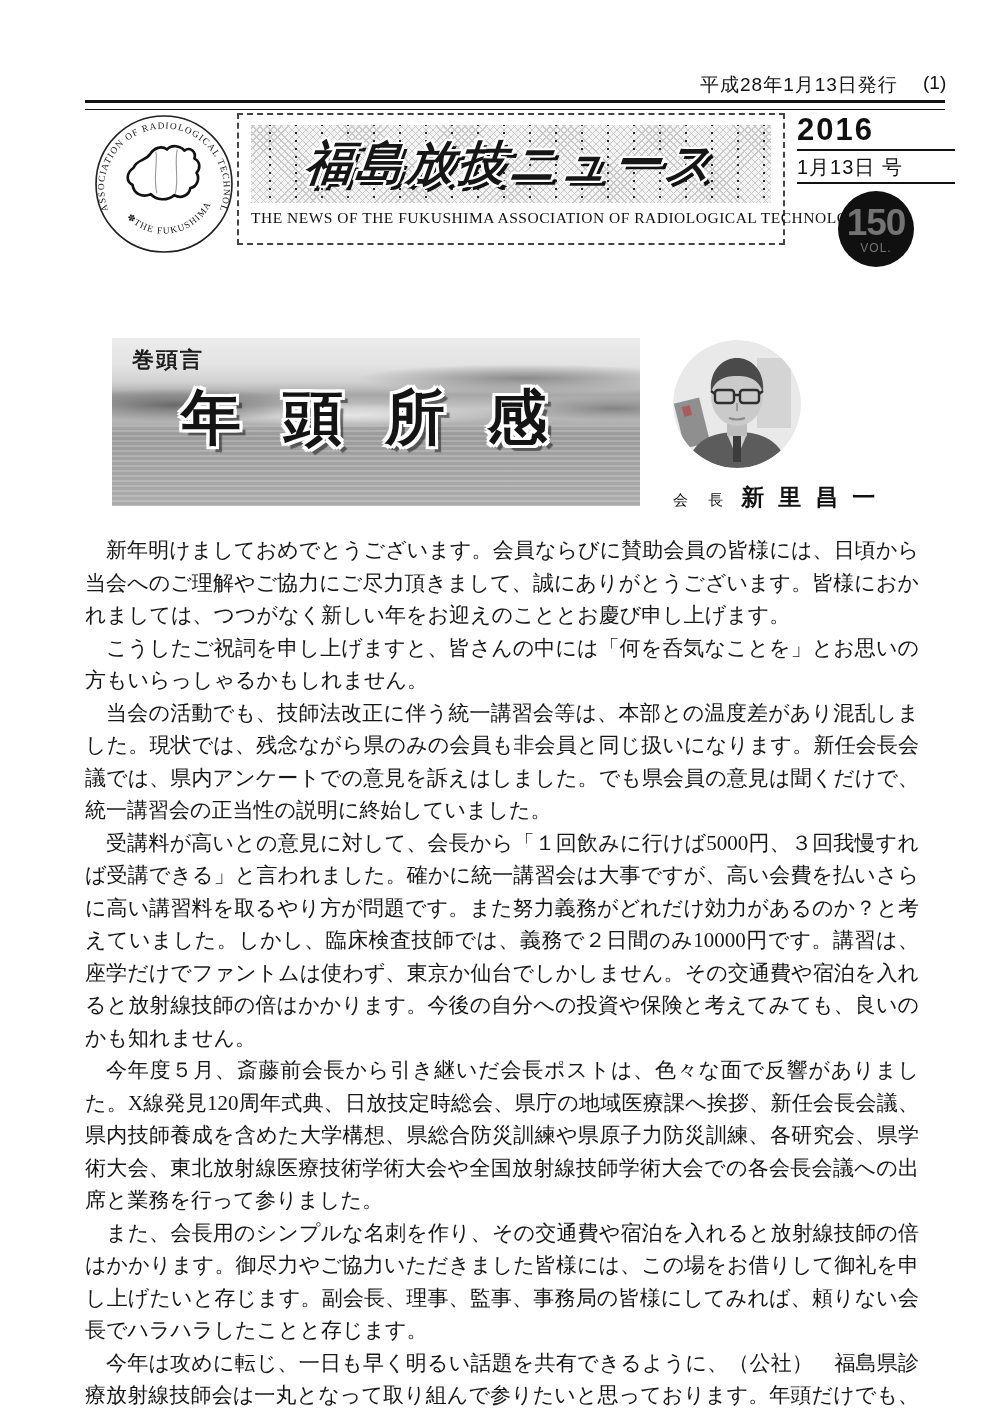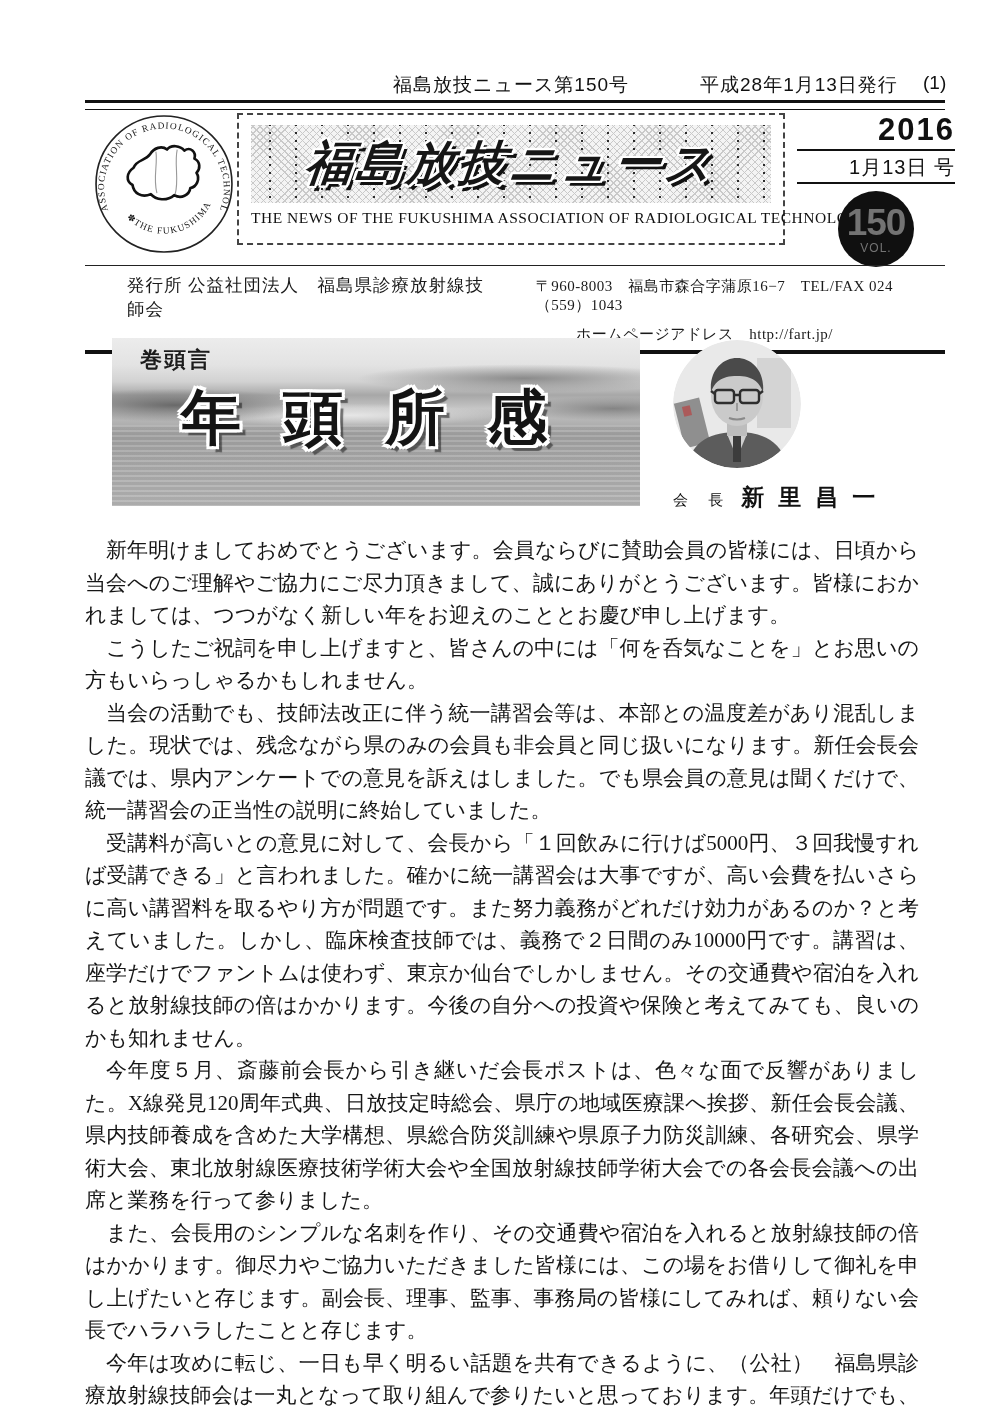--- a/index.html
+++ b/index.html
@@ -46,21 +46,21 @@
       -2px -2px 0 #fff, 2px -2px 0 #fff, -2px 2px 0 #fff, 2px 2px 0 #fff,
       0 -2px 0 #fff, 0 2px 0 #fff, -3px 0 0 #fff, 3px 0 0 #fff,
       5px 5px 0 #111;
     white-space:nowrap;
   }
   .mast-sub{
     margin:6px 12px 0 12px;
     font-family:"Liberation Serif","DejaVu Serif",serif;
     font-size:15.5px;letter-spacing:.5px;color:#111;white-space:nowrap;
   }
-  .mast-right{flex:0 0 auto;margin-left:12px;width:158px;text-align:right;
+  .mast-right{flex:0 0 auto;margin-left:12px;width:158px;text-align:left;
     font-family:"Liberation Sans","DejaVu Sans",sans-serif;color:#111;}
   .mr-year{font-size:31px;font-weight:bold;letter-spacing:2px;line-height:34px;}
   .mr-rule{border:none;border-top:2px solid #111;margin:2px 0 3px 0;}
   .mr-date{font-size:20px;letter-spacing:1px;line-height:26px;}
   .vol-circle{
     margin:7px auto 0 auto;width:76px;height:76px;border-radius:50%;
     background:#101010;color:#737373;display:flex;flex-direction:column;
     align-items:center;justify-content:center;line-height:1;
   }
   .vol-num{font-size:37px;font-weight:900;letter-spacing:-1px;}
@@ -83,21 +83,21 @@
       radial-gradient(ellipse 45% 12% at 78% 24%, rgba(120,120,120,.8), transparent 70%),
       radial-gradient(ellipse 30% 10% at 95% 42%, rgba(110,110,110,.75), transparent 70%),
       radial-gradient(ellipse 40% 10% at 45% 46%, rgba(235,235,235,.9), transparent 70%),
       linear-gradient(180deg,#ececec 0%,#e3e3e3 16%,#d2d2d2 26%,#a7a7a7 34%,#c6c6c6 42%,#b2b2b2 50%,#a2a2a2 58%,#ababab 74%,#b5b5b5 100%);
   }
   .banner-photo::after{ 
     content:"";position:absolute;left:0;right:0;top:52%;bottom:0;
     background:repeating-linear-gradient(180deg, rgba(255,255,255,.10) 0 2px, rgba(0,0,0,.05) 2px 5px);
     mix-blend-mode:normal;
   }
-  .kicker{position:absolute;top:7px;left:28px;z-index:2;
+  .kicker{position:absolute;top:7px;left:20px;z-index:2;
     font-family:"Liberation Sans","DejaVu Sans",sans-serif;
     font-size:22px;font-weight:bold;color:#1c1c1c;letter-spacing:2px;}
   .banner-title{
     position:absolute;z-index:2;left:0;right:0;top:40px;text-align:center;
     font-family:"Liberation Sans","DejaVu Sans",sans-serif;
     font-weight:900;font-size:60px;letter-spacing:42px;padding-left:18px;
     color:#141414;white-space:nowrap;
     text-shadow:
       -3px -3px 0 #fff, 3px -3px 0 #fff, -3px 3px 0 #fff, 3px 3px 0 #fff,
       0 -3px 0 #fff, 0 3px 0 #fff, -3px 0 0 #fff, 3px 0 0 #fff,
@@ -116,21 +116,20 @@
   .article-body p{margin:0;text-indent:1em;}
 
   .svg-block{display:block;}
 </style>
 </head>
 <body>
 
 <div class="page">
 
   <div class="runhead">
-    <span class="rh-issue">福島放技ニュース第150号</span>
     <span class="rh-date">平成28年1月13日発行</span>
     <span class="rh-page">(1)</span>
   </div>
   <div class="double-rule"></div>
 
   <div class="mast">
 
     <svg class="logo svg-block" viewBox="0 0 140 140" width="142" height="142" aria-hidden="true">
       <circle cx="70" cy="70" r="67" fill="none" stroke="#222" stroke-width="1.6"></circle>
       <defs>
@@ -166,27 +165,20 @@
       <hr class="mr-rule">
       <div class="mr-date">1月13日 号</div>
       <hr class="mr-rule">
       <div class="vol-circle">
         <span class="vol-num">150</span>
         <span class="vol-label">VOL.</span>
       </div>
     </div>
   </div>
 
-  <div class="pub">
-    <div class="pub-row1">
-      <span class="pub-issuer">発行所 公益社団法人　福島県診療放射線技師会</span>
-      <span class="pub-addr">〒960-8003　福島市森合字蒲原16−7　TEL/FAX 024（559）1043</span>
-    </div>
-    <div class="pub-row2">ホームページアドレス　http://fart.jp/</div>
-  </div>
 
   <div class="banner-row">
     <div class="banner-photo">
       <span class="kicker">巻頭言</span>
       <div class="banner-title">年頭所感</div>
     </div>
 
     <div class="author-col">
 
       <svg class="portrait svg-block" viewBox="0 0 128 128" width="128" height="128" aria-hidden="true">

